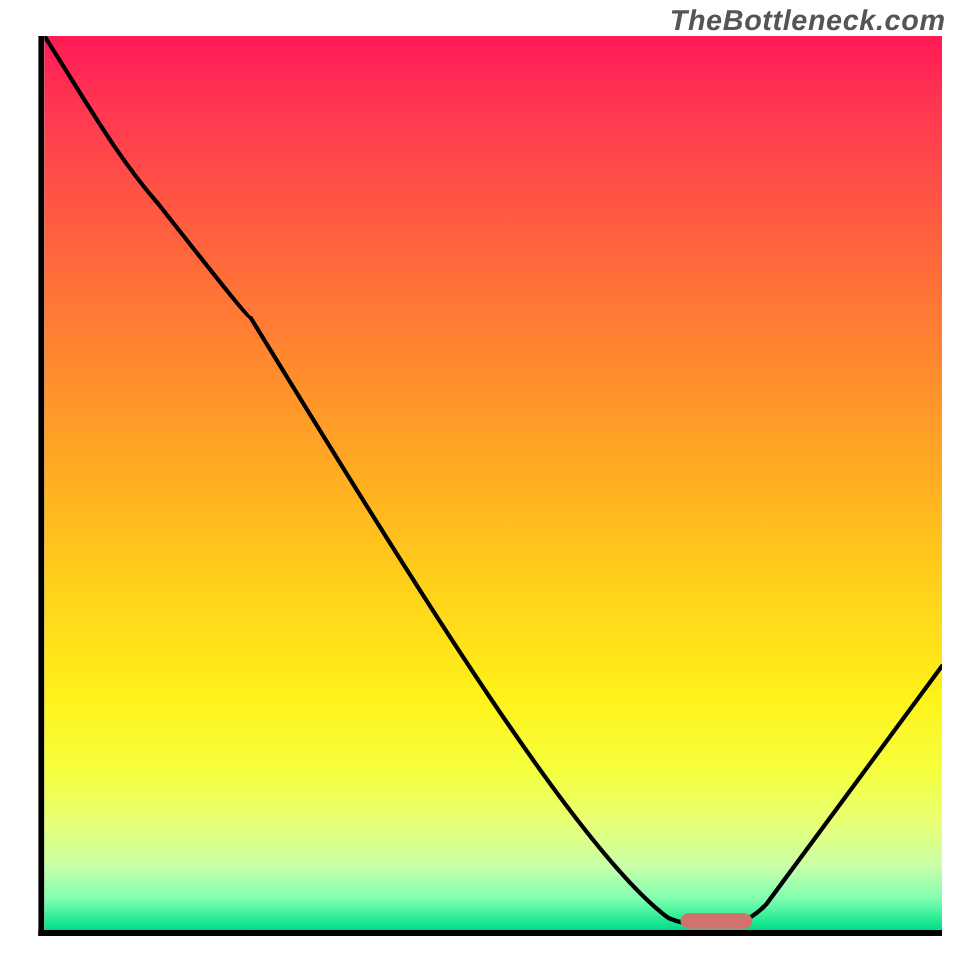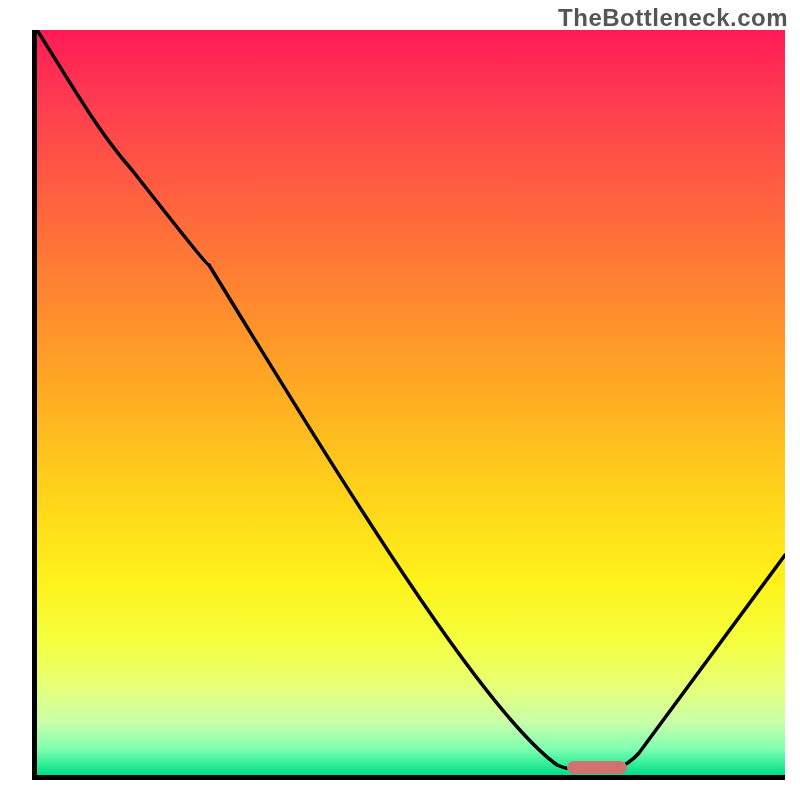--- a/index.html
+++ b/index.html
@@ -17,20 +17,21 @@
     height: 800px;
   }
   .watermark {
     position: absolute;
     top: 4px;
     right: 12px;
     font-size: 24px;
     font-weight: bold;
     color: #555;
     letter-spacing: 0.5px;
+    font-style: italic;
   }
   .plot-area {
     position: absolute;
     left: 32px;
     top: 30px;
     width: 748px;
     height: 745px;
     border-left: 5px solid #000;
     border-bottom: 5px solid #000;
   }

